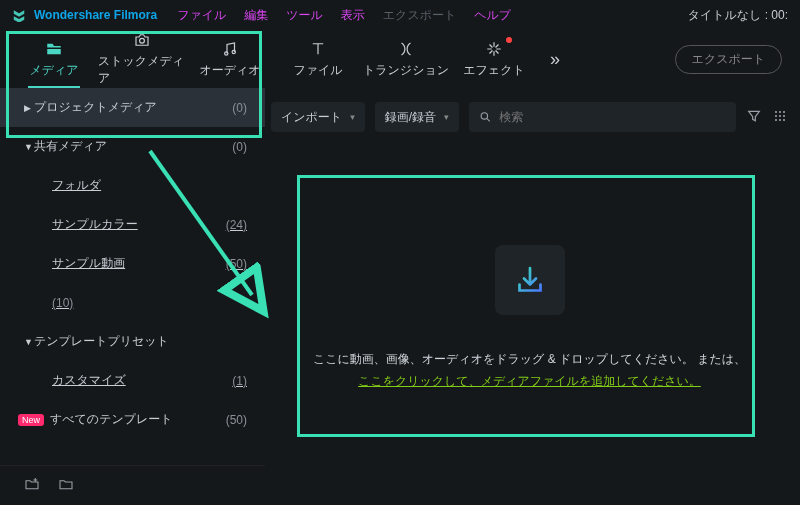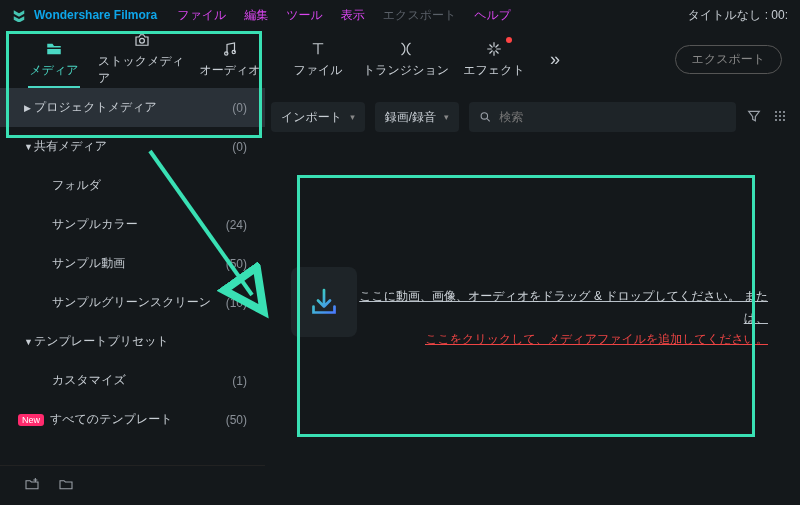--- a/index.html
+++ b/index.html
@@ -23,37 +23,37 @@
 .export-btn { margin-left: auto; margin-right: 8px; border: 1px solid #555; color: #888; border-radius: 16px; padding: 5px 16px; font-size: 12px; cursor: pointer; background: transparent; }
 
 .main { display: flex; height: 417px; }
 
 .sidebar { width: 265px; background: #14181b; display: flex; flex-direction: column; }
 .side-row { display: flex; align-items: center; height: 39px; padding: 0 18px 0 24px; font-size: 12px; color: #c8ced4; cursor: pointer; }
 .side-row.selected { background: #2a3138; }
 .side-row .tri { width: 10px; display: inline-block; font-size: 9px; }
 .side-row .label { flex: 1; }
 .side-row .count { color: #8a9098; }
-.side-sub { padding-left: 52px; }
+.side-sub { padding-left: 52px; text-decoration: underline; }
 .new-badge { background: #ff2a6d; color: #fff; font-size: 9px; padding: 1px 4px; border-radius: 3px; margin-right: 6px; }
 .sidebar-bottom { margin-top: auto; height: 40px; display: flex; align-items: center; gap: 18px; padding-left: 24px; border-top: 1px solid #222; }
 .sb-btn { color: #888; cursor: pointer; }
 
 .content { flex: 1; display: flex; flex-direction: column; padding: 12px 12px 12px 6px; }
 .controls { display: flex; align-items: center; gap: 10px; height: 34px; margin-bottom: 10px; }
 .dropdown { background: #1e2428; border-radius: 4px; height: 30px; display: flex; align-items: center; padding: 0 10px; font-size: 12px; color: #c8ced4; gap: 8px; cursor: pointer; }
 .dropdown .chev { font-size: 9px; color: #888; }
 .search { flex: 1; background: #1e2428; border-radius: 4px; height: 30px; display: flex; align-items: center; padding: 0 10px; gap: 8px; }
 .search input { background: transparent; border: none; outline: none; color: #c8ced4; font-size: 12px; width: 100%; }
 .ctrl-icon { color: #9aa0a8; cursor: pointer; font-size: 14px; }
 
-.dropzone { flex: 1; background: #14181b; display: flex; flex-direction: row; align-items: center; justify-content: center; text-align: right; padding: 20px; text-decoration: underline; }
+.dropzone { flex: 1; background: #14181b; display: flex; flex-direction: column; align-items: center; justify-content: center; text-align: center; padding: 20px; }
 .dl-box { width: 70px; height: 70px; background: #1e2428; border-radius: 8px; display: flex; align-items: center; justify-content: center; margin-bottom: 34px; }
 .dz-text { font-size: 12px; color: #d0d6dc; line-height: 1.8; }
-.dz-link { color: #ef4444; text-decoration: underline; cursor: pointer; }
+.dz-link { color: #84cc16; text-decoration: underline; cursor: pointer; }
 
 
 .annot-box1 { position: absolute; left: 6px; top: 31px; width: 256px; height: 107px; border: 3px solid #39e0b4; pointer-events: none; }
 .annot-box2 { position: absolute; left: 297px; top: 175px; width: 458px; height: 262px; border: 3px solid #39e0b4; pointer-events: none; }
 .annot-arrow { position: absolute; left: 142px; top: 145px; pointer-events: none; }
 </style>
 </head>
 <body>
 
 <div class="titlebar">
@@ -136,21 +136,20 @@
     </div>
     <div class="side-row side-sub">
       <span class="label">サンプルカラー</span>
       <span class="count">(24)</span>
     </div>
     <div class="side-row side-sub">
       <span class="label">サンプル動画</span>
       <span class="count">(50)</span>
     </div>
     <div class="side-row side-sub">
-      <span class="label">サンプルグリーンスクリーン</span>
       <span class="count">(10)</span>
     </div>
     <div class="side-row">
       <span class="tri">▼</span>
       <span class="label">テンプレートプリセット</span>
       <span class="count"></span>
     </div>
     <div class="side-row side-sub">
       <span class="label">カスタマイズ</span>
       <span class="count">(1)</span>

